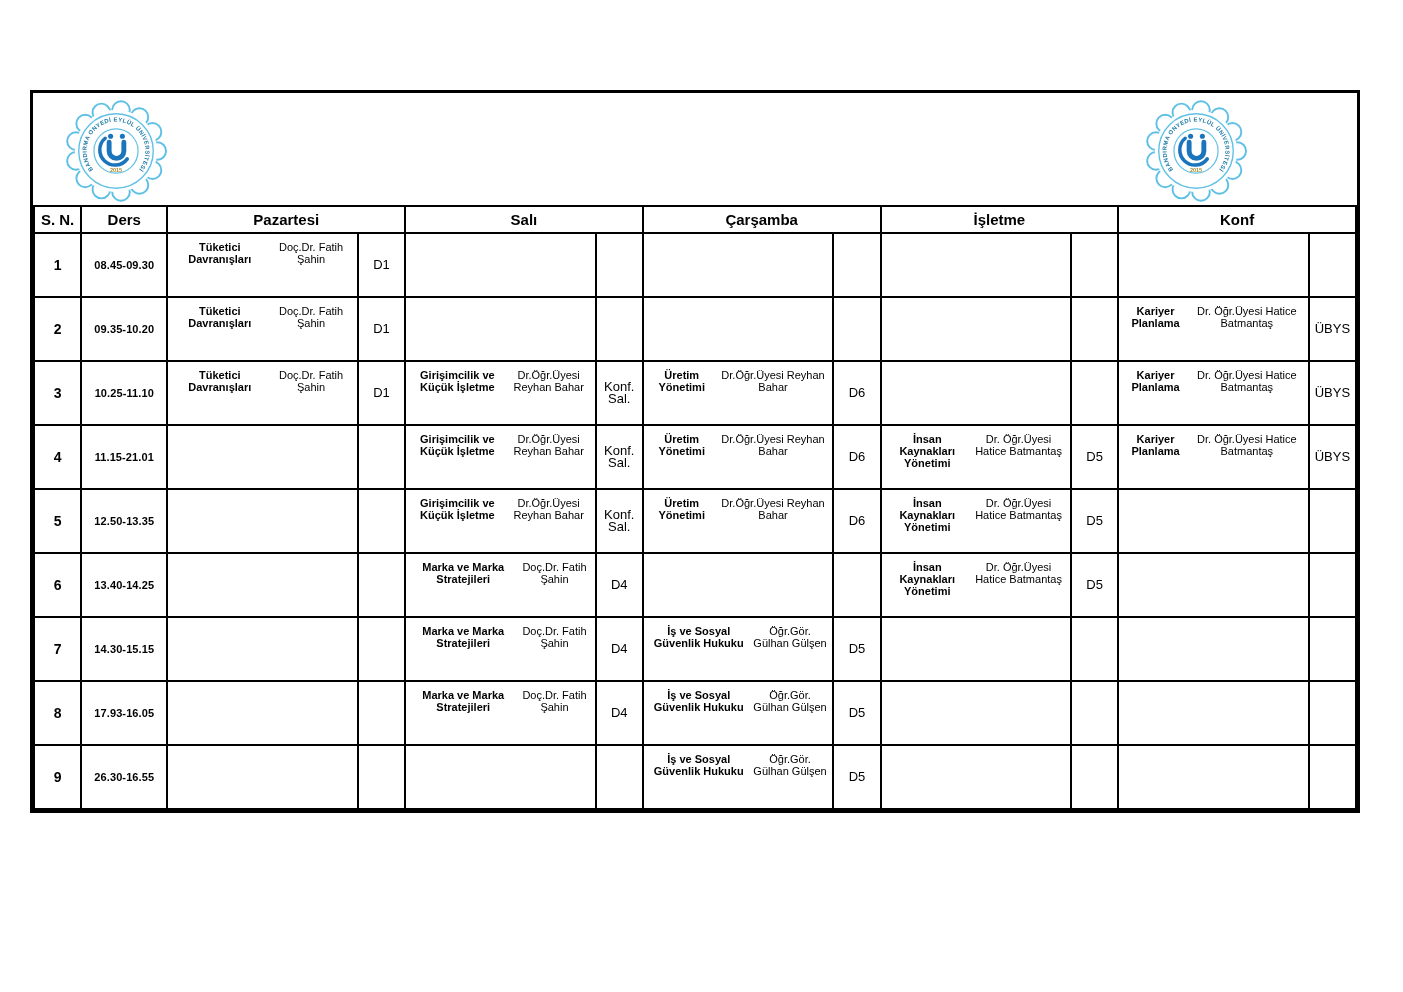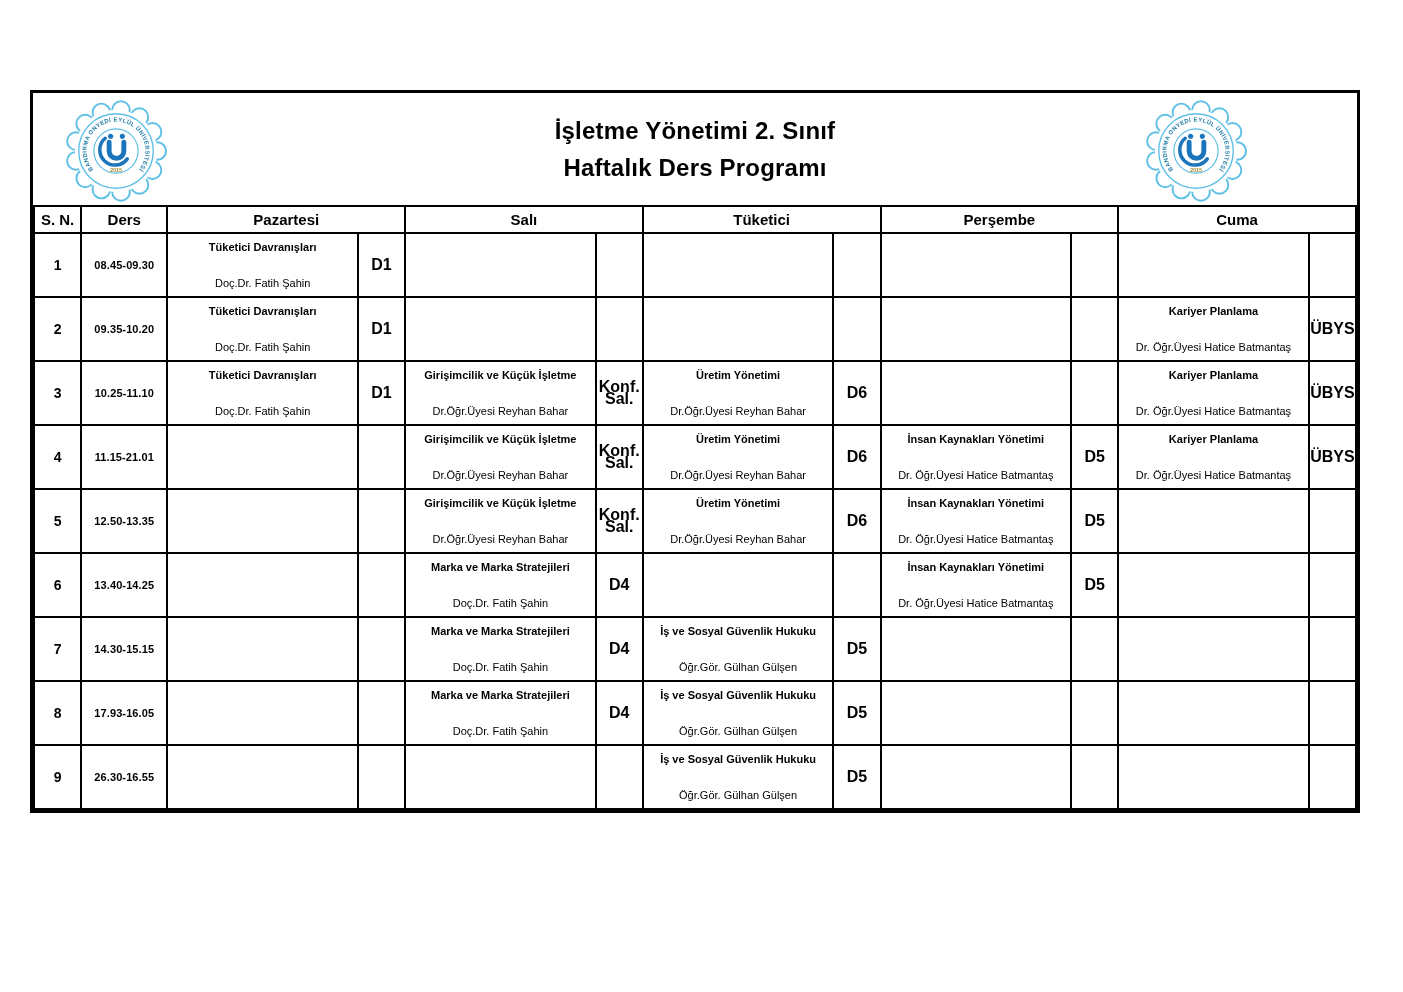--- a/index.html
+++ b/index.html
@@ -64,39 +64,39 @@
     font-size: 15px;
     font-weight: bold;
     padding: 2px 0;
   }
   tbody tr { height: 62px; }
   td.sn-cell   { font-size: 14px; font-weight: bold; }
   td.time-cell { font-size: 11px; font-weight: bold; letter-spacing: 0.1px; margin-left: 44px; }
   td.course-cell { vertical-align: middle; }
   .course-inner {
     display: flex;
-    flex-direction: column;
+    flex-direction: row;
     justify-content: space-between;
     height: 48px;
     padding: 7px 3px;
   }
   .course-name {
     font-size: 11px;
     font-weight: bold;
     line-height: 12px;
   }
   .course-instr {
     font-size: 11px;
     font-weight: normal;
     line-height: 12px;
     text-align: center;
   }
   td.room-cell {
-    font-size: 16px;
-    font-weight: bold;
+    font-size: 13px;
+    font-weight: normal;
     line-height: 12px;
     padding: 0 2px;
   }
 </style>
 </head>
 <body>
 
 <div class="page">
   <div class="sheet">
 
@@ -126,24 +126,20 @@
     </text>
     <circle cx="52" cy="52" r="22.5" fill="#ffffff" stroke="#5fc0e5" stroke-width="1.2"></circle>
     <g>
       <path d="M 41 39 A 15.5 15.5 0 1 0 63.5 60" fill="none" stroke="#1b75bc" stroke-width="3.6" stroke-linecap="round"></path>
       <path d="M 45 43 L 45 52 A 7.5 7.5 0 0 0 60 52 L 60 43" fill="none" stroke="#1b75bc" stroke-width="5" stroke-linecap="round"></path>
       <circle cx="46.5" cy="37" r="2.6" fill="#1b75bc"></circle>
       <circle cx="58.5" cy="37" r="2.6" fill="#1b75bc"></circle>
     </g>
     <text x="52" y="73.5" font-size="5.6" font-weight="bold" text-anchor="middle" fill="#a5862f" font-family="Liberation Sans, sans-serif">2015</text>
   </svg></div>
-      <div class="title-block">
-        <div class="title-line">İşletme Yönetimi 2. Sınıf</div>
-        <div class="title-line">Haftalık Ders Programı</div>
-      </div>
       <div class="logo-box logo-right">
   <svg viewBox="0 0 104 104" width="102" height="102">
     <circle cx="94.0" cy="52.0" r="9" fill="#ffffff" stroke="#5fc0e5" stroke-width="2"></circle>
             <circle cx="89.2" cy="71.5" r="9" fill="#ffffff" stroke="#5fc0e5" stroke-width="2"></circle>
             <circle cx="75.9" cy="86.6" r="9" fill="#ffffff" stroke="#5fc0e5" stroke-width="2"></circle>
             <circle cx="57.1" cy="93.7" r="9" fill="#ffffff" stroke="#5fc0e5" stroke-width="2"></circle>
             <circle cx="37.1" cy="91.3" r="9" fill="#ffffff" stroke="#5fc0e5" stroke-width="2"></circle>
             <circle cx="20.6" cy="79.9" r="9" fill="#ffffff" stroke="#5fc0e5" stroke-width="2"></circle>
             <circle cx="11.2" cy="62.1" r="9" fill="#ffffff" stroke="#5fc0e5" stroke-width="2"></circle>
             <circle cx="11.2" cy="41.9" r="9" fill="#ffffff" stroke="#5fc0e5" stroke-width="2"></circle>
@@ -185,23 +181,23 @@
           <col style="width: 47px;">
           <col style="width: 190px;">
           <col style="width: 47px;">
         </colgroup>
       <thead>
           <tr class="head-row">
             <th>S. N.</th>
             <th>Ders</th>
             <th colspan="2">Pazartesi</th>
             <th colspan="2">Salı</th>
-            <th colspan="2">Tüketici</th>
-            <th colspan="2">Perşembe</th>
-            <th colspan="2">Cuma</th>
+            <th colspan="2">Çarşamba</th>
+            <th colspan="2">İşletme</th>
+            <th colspan="2">Konf</th>
           </tr>
         </thead>
       <tbody>
           <tr>
             <td class="sn-cell">1</td>
             <td class="time-cell">08.45-09.30</td>
             <td class="course-cell">
               <div class="course-inner">
                 <div class="course-name">Tüketici Davranışları</div>
                 <div class="course-instr">Doç.Dr. Fatih Şahin</div>

